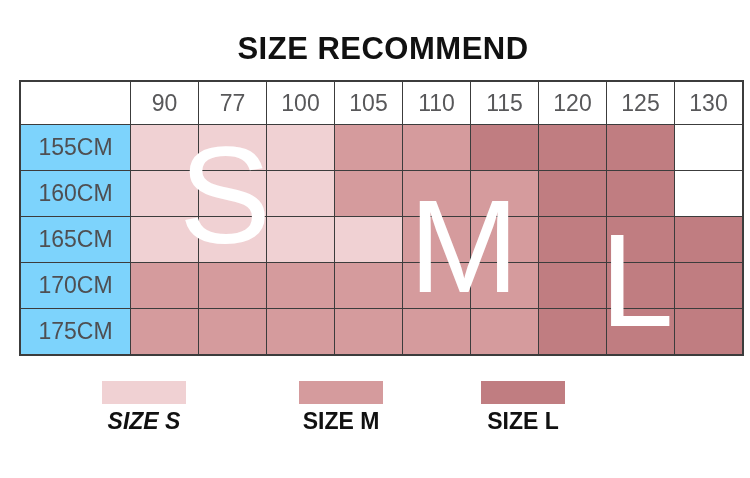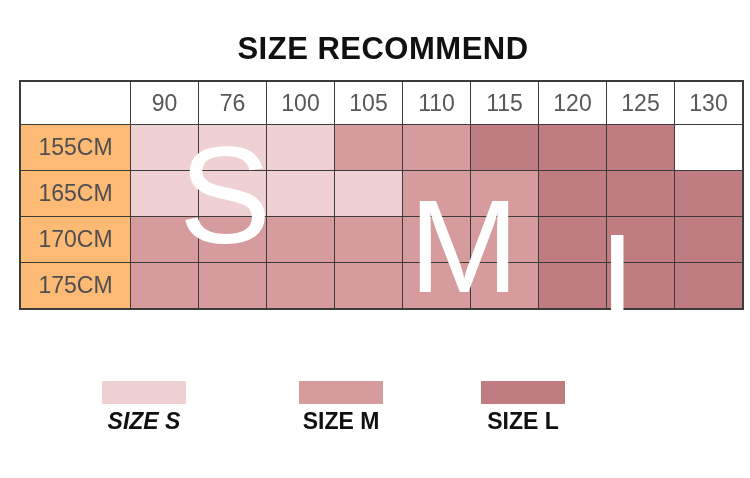--- a/index.html
+++ b/index.html
@@ -44,21 +44,21 @@
     font-size: 23px;
     color: #58585a;
     background: #ffffff;
   }
   td.corner { width: 109px; background: #ffffff; }
   td.row-head {
     width: 109px;
     height: 45px;
     font-size: 23px;
     color: #4f4f52;
-    background: #fdba74;
+    background: #7dd3fc;
   }
   td.cell { width: 67px; height: 45px; }
   .overlay-letter {
     position: absolute;
     color: #ffffff;
     font-weight: 300;
     line-height: 1;
     transform: translate(-50%, -50%);
     pointer-events: none;
   }
@@ -84,37 +84,49 @@
 
 <div class="page">
 
   <h1 class="title">SIZE RECOMMEND</h1>
 
   <table class="size-grid">
     <tbody>
         <tr>
           <td class="corner col-head"></td>
           <td class="col-head">90</td>
-          <td class="col-head">76</td>
+          <td class="col-head">77</td>
           <td class="col-head">100</td>
           <td class="col-head">105</td>
           <td class="col-head">110</td>
           <td class="col-head">115</td>
           <td class="col-head">120</td>
           <td class="col-head">125</td>
           <td class="col-head">130</td>
         </tr>
         <tr>
           <td class="row-head">155CM</td>
           <td class="cell" style="background: rgb(240, 209, 211);"></td>
           <td class="cell" style="background: rgb(240, 209, 211);"></td>
           <td class="cell" style="background: rgb(240, 209, 211);"></td>
           <td class="cell" style="background: rgb(213, 155, 157);"></td>
           <td class="cell" style="background: rgb(213, 155, 157);"></td>
           <td class="cell" style="background: rgb(192, 125, 129);"></td>
+          <td class="cell" style="background: rgb(192, 125, 129);"></td>
+          <td class="cell" style="background: rgb(192, 125, 129);"></td>
+          <td class="cell" style="background: rgb(255, 255, 255);"></td>
+        </tr>
+        <tr>
+          <td class="row-head">160CM</td>
+          <td class="cell" style="background: rgb(240, 209, 211);"></td>
+          <td class="cell" style="background: rgb(240, 209, 211);"></td>
+          <td class="cell" style="background: rgb(240, 209, 211);"></td>
+          <td class="cell" style="background: rgb(213, 155, 157);"></td>
+          <td class="cell" style="background: rgb(213, 155, 157);"></td>
+          <td class="cell" style="background: rgb(213, 155, 157);"></td>
           <td class="cell" style="background: rgb(192, 125, 129);"></td>
           <td class="cell" style="background: rgb(192, 125, 129);"></td>
           <td class="cell" style="background: rgb(255, 255, 255);"></td>
         </tr>
         <tr>
           <td class="row-head">165CM</td>
           <td class="cell" style="background: rgb(240, 209, 211);"></td>
           <td class="cell" style="background: rgb(240, 209, 211);"></td>
           <td class="cell" style="background: rgb(240, 209, 211);"></td>
           <td class="cell" style="background: rgb(240, 209, 211);"></td>

